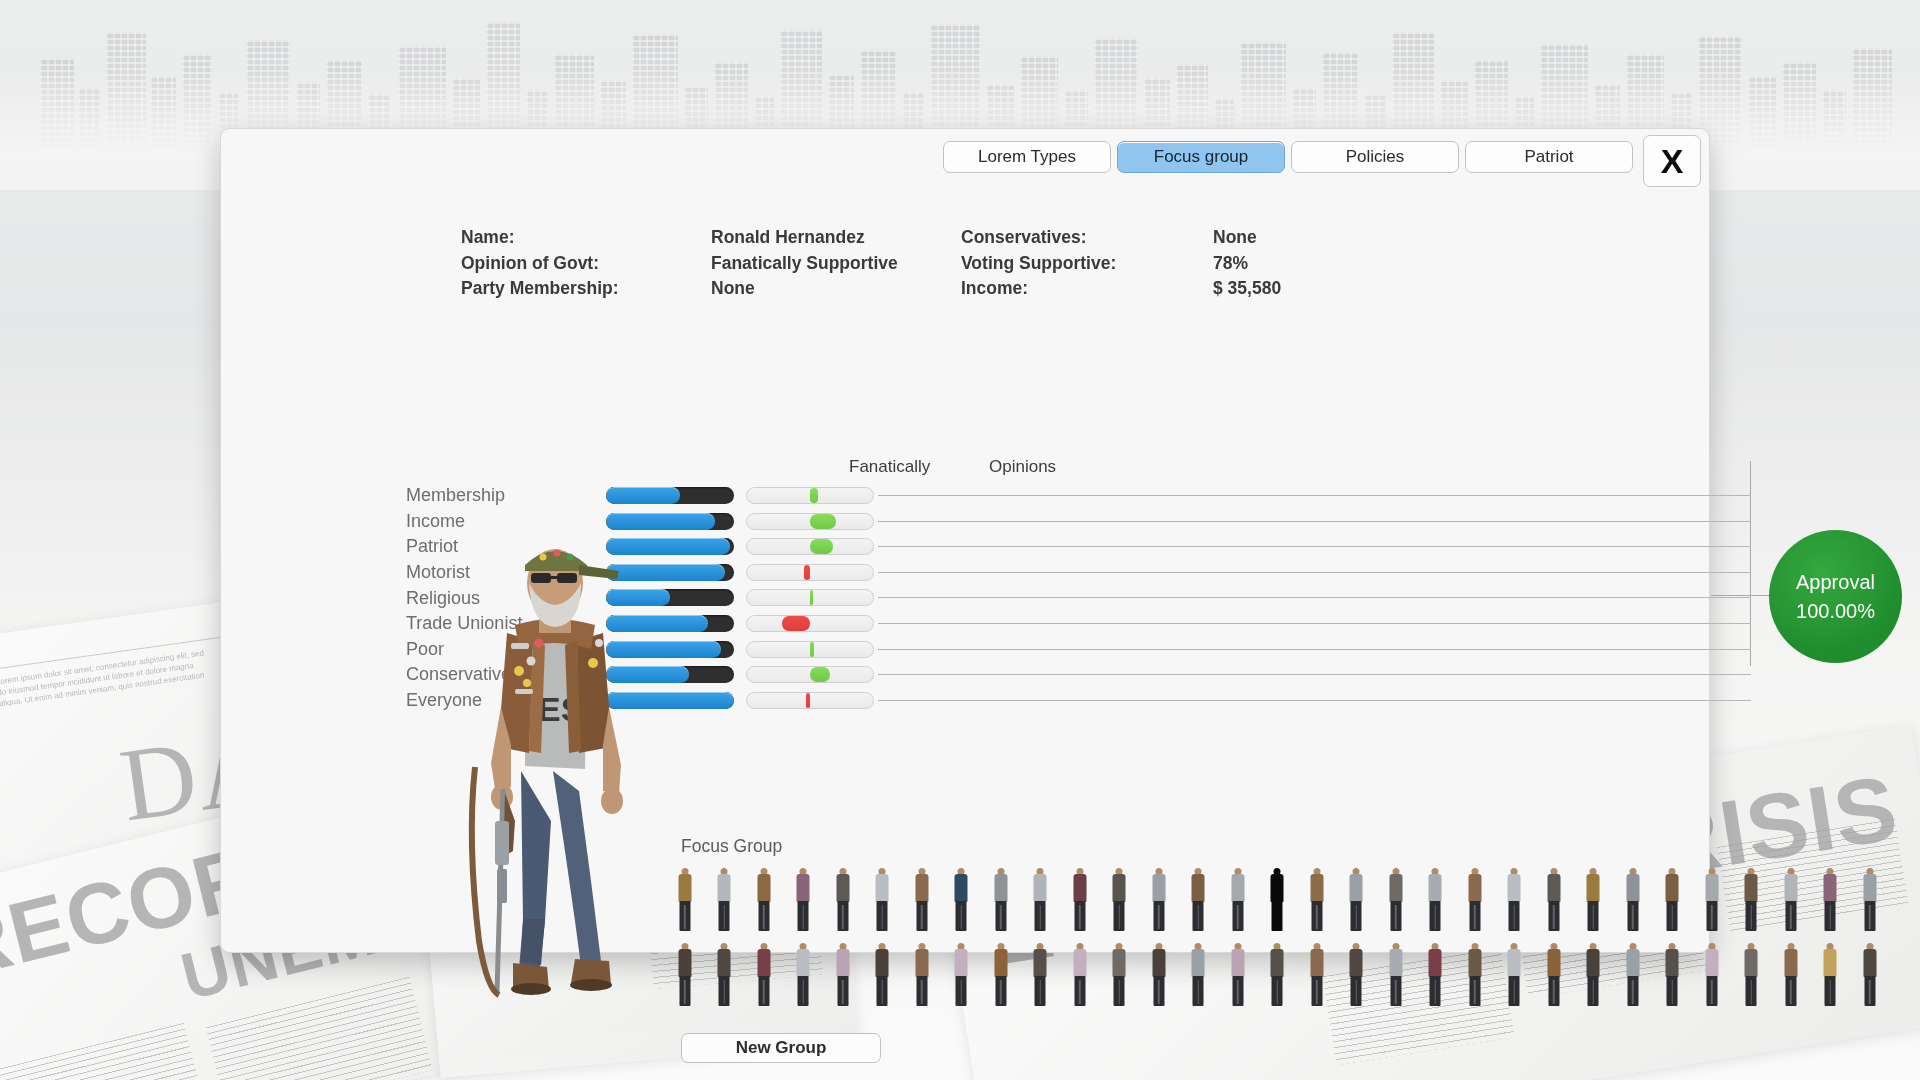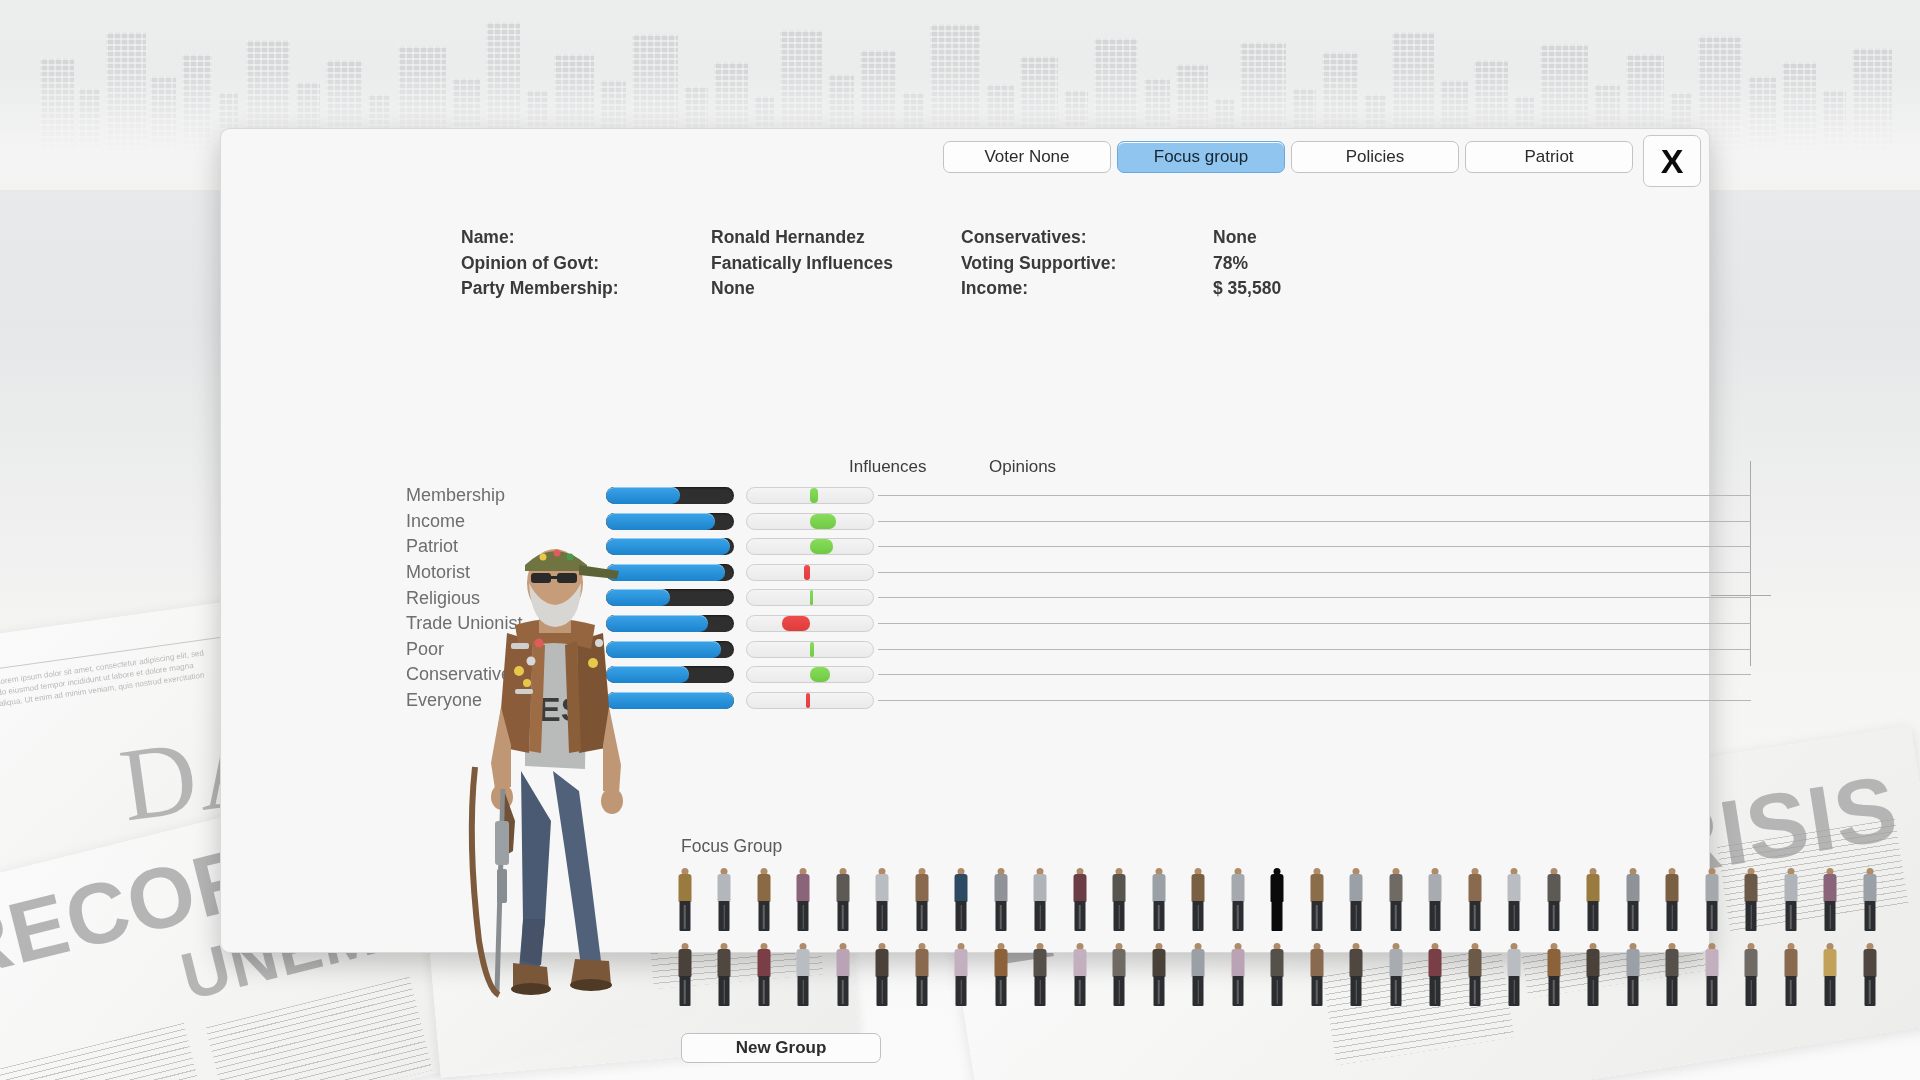--- a/index.html
+++ b/index.html
@@ -302,50 +302,50 @@
 
   <div class="paper" style="left:430px; top:830px; width:420px; height:230px; transform:rotate(-5deg); opacity:.9;">
     <div class="microtext" style="left:20px;top:30px;width:180px;height:120px;">Lorem ipsum dolor sit amet, consectetur adipiscing elit, sed do eiusmod tempor incididunt ut labore et dolore magna aliqua. Ut enim ad minim veniam, quis nostrud exercitation ullamco laboris nisi ut aliquip ex ea commodo consequat.</div>
     <div class="bodylines" style="left:220px;top:40px;width:170px;height:120px;"></div>
   </div>
 </div>
 
 <div id="dialog">
 
   <div id="tabbar">
-    <div class="tab">Voter None</div>
+    <div class="tab">Lorem Types</div>
     <div class="tab active">Focus group</div>
     <div class="tab">Policies</div>
     <div class="tab">Patriot</div>
   </div>
   <div id="close-btn">X</div>
 
   <div id="info">
     <div class="row">
       <div class="k1">Name:</div>
       <div class="v1">Ronald Hernandez</div>
       <div class="k2">Conservatives:</div>
       <div class="v2">None</div>
     </div>
     <div class="row">
       <div class="k1">Opinion of Govt:</div>
-      <div class="v1">Fanatically Influences</div>
+      <div class="v1">Fanatically Supportive</div>
       <div class="k2">Voting Supportive:</div>
       <div class="v2">78%</div>
     </div>
     <div class="row">
       <div class="k1">Party Membership:</div>
       <div class="v1">None</div>
       <div class="k2">Income:</div>
       <div class="v2">$ 35,580</div>
     </div>
   </div>
 
   <div id="chart">
-    <div id="col-head-inf">Influences</div>
+    <div id="col-head-inf">Fanatically</div>
     <div id="col-head-opi">Opinions</div>
     <div id="gridbox"></div>
     <div id="rows">
         <div class="vrow" style="top: 34px;">
           <div class="vlabel">Membership</div>
           <div class="infbar">
             <i style="width: 58%;"></i>
           </div>
           <div class="opibar">
             <i style="left: 50%; width: 6%; background: linear-gradient(rgb(136, 221, 90), rgb(111, 201, 68));"></i>
@@ -807,13 +807,17 @@
 
       <path d="M50 268 L44 470" stroke="#8a8d90" stroke-width="5" fill="none"></path>
       <path d="M52 272 L62 300 L60 330 L50 336 Z" fill="#6e5137"></path>
       <rect x="42" y="300" width="14" height="44" rx="3" fill="#9aa0a4"></rect>
       <rect x="44" y="348" width="10" height="34" rx="2" fill="#878d91"></rect>
       <path d="M22 246 Q14 320 26 420 Q34 468 46 474" stroke="#7d5a3c" stroke-width="6" fill="none"></path>
     </svg>
   </div>
 
   <div id="approval-connector"></div>
+  <div id="approval">
+    <div>Approval</div>
+    <div>100.00%</div>
+  </div>
 </div>
 
 </body></html>

